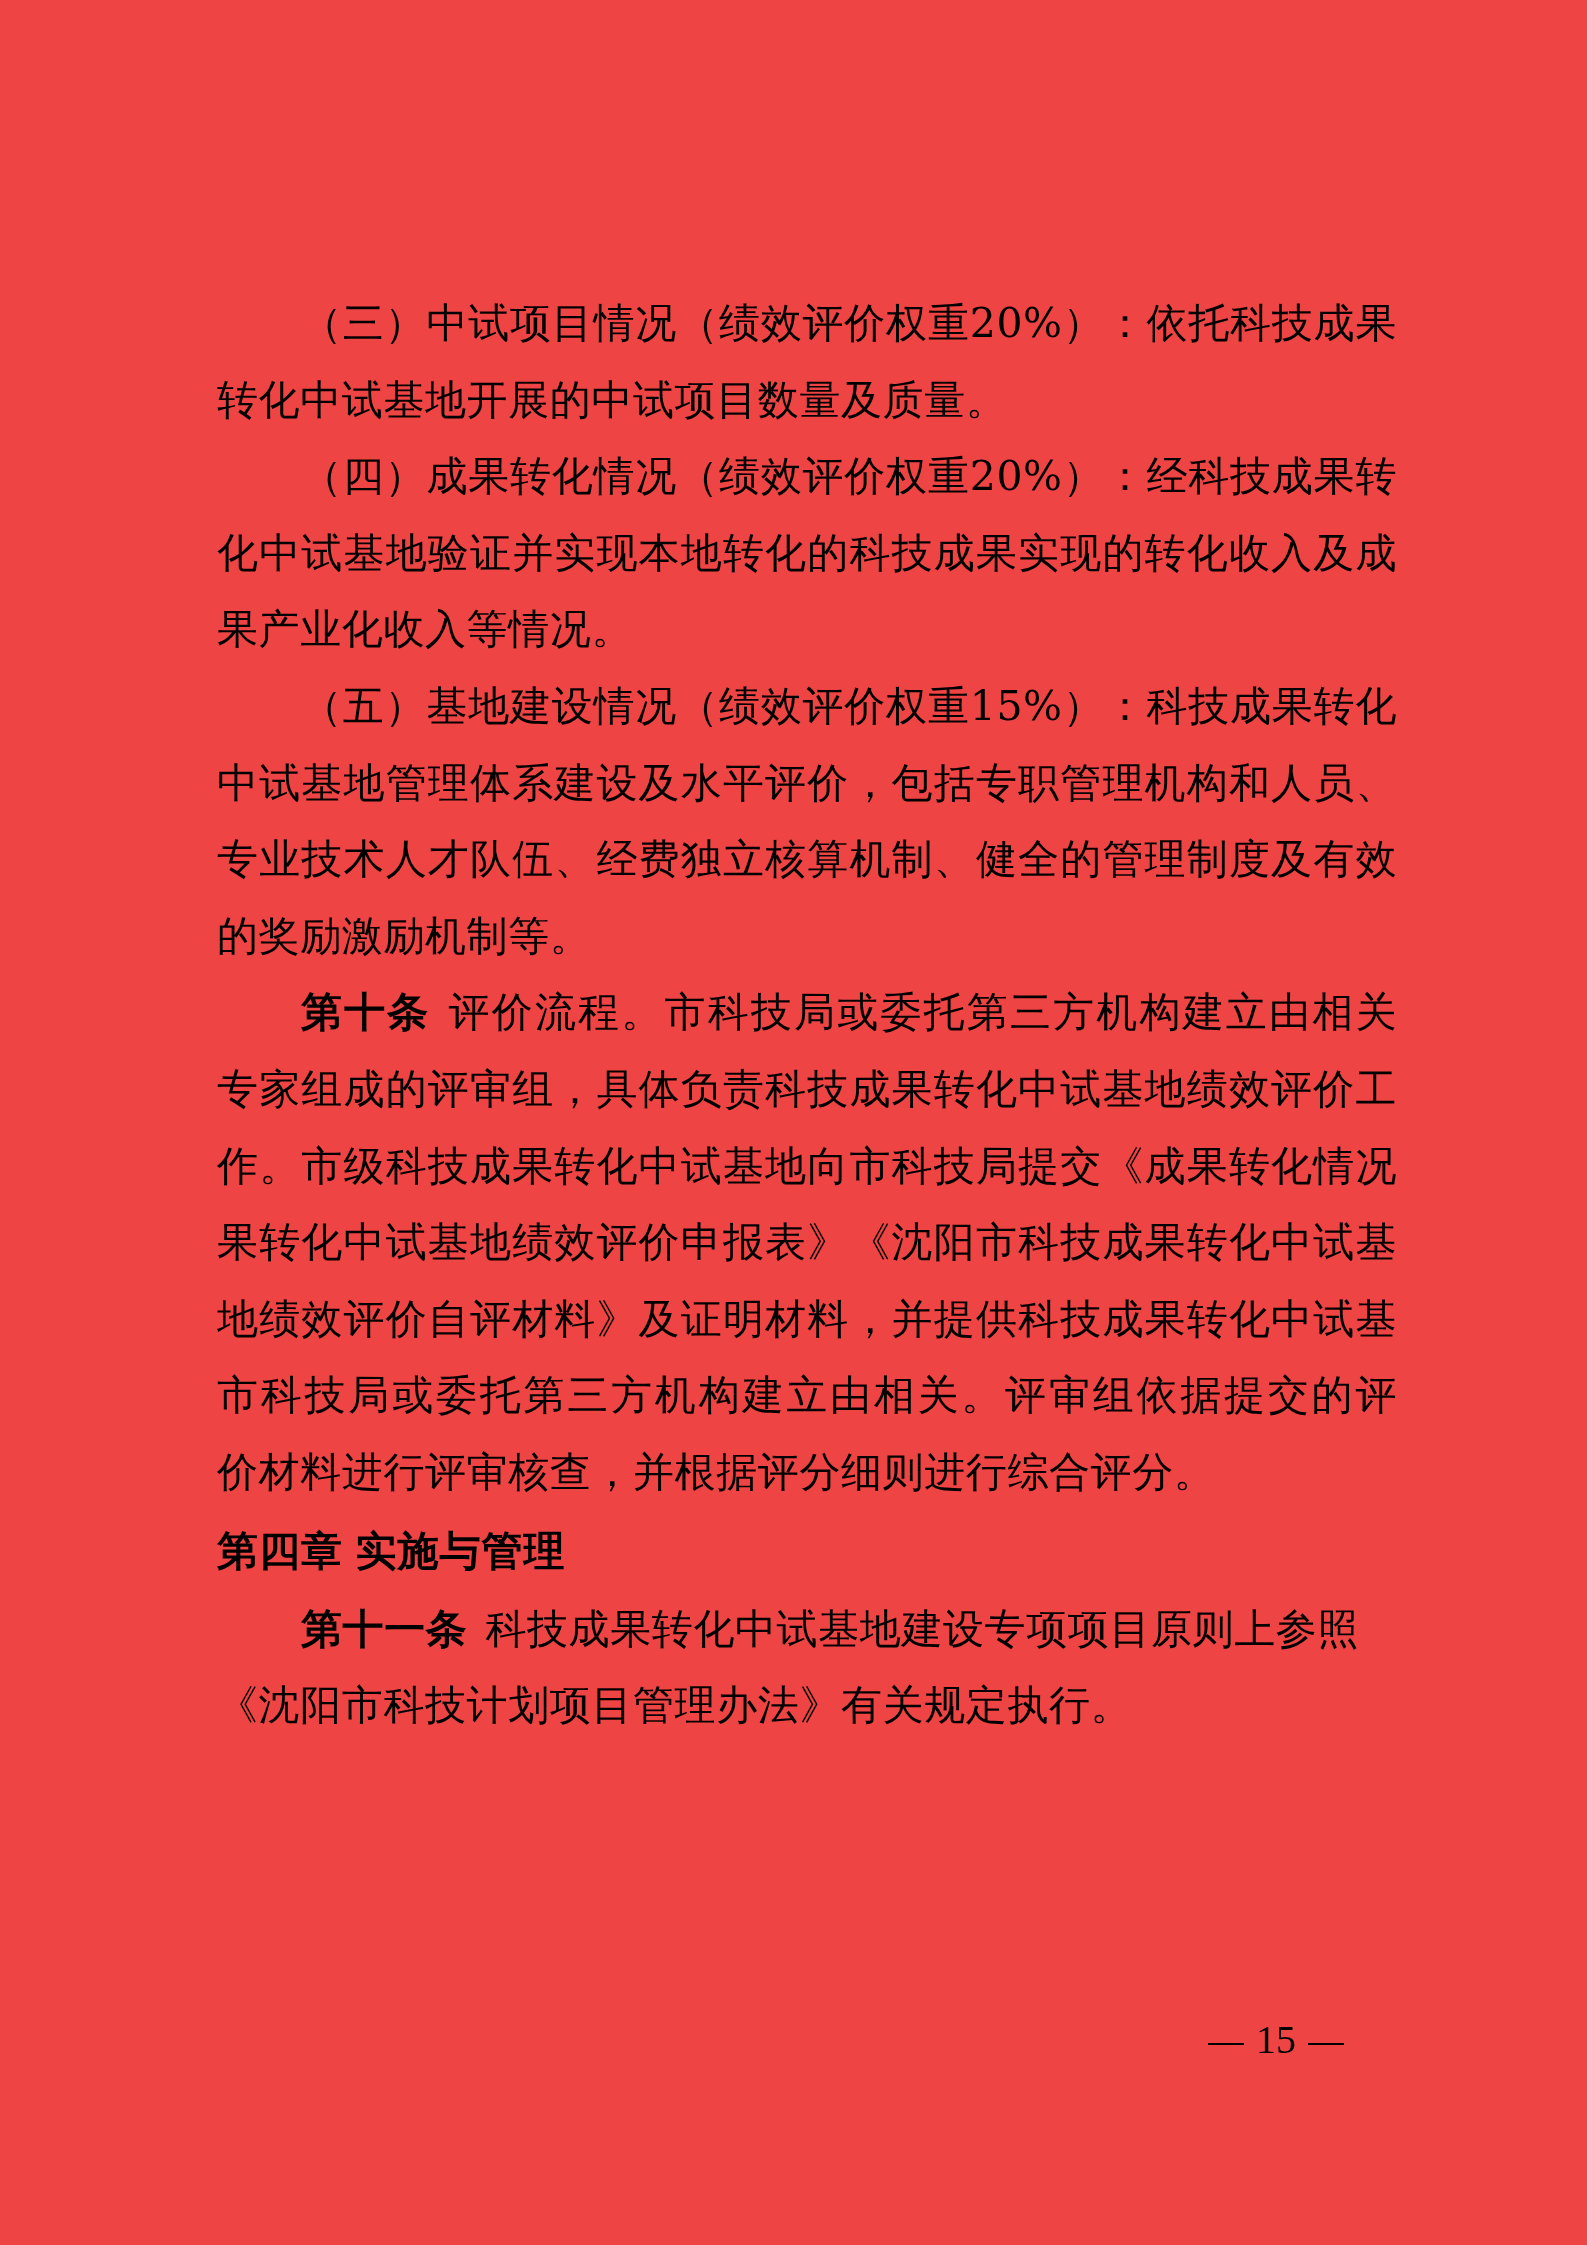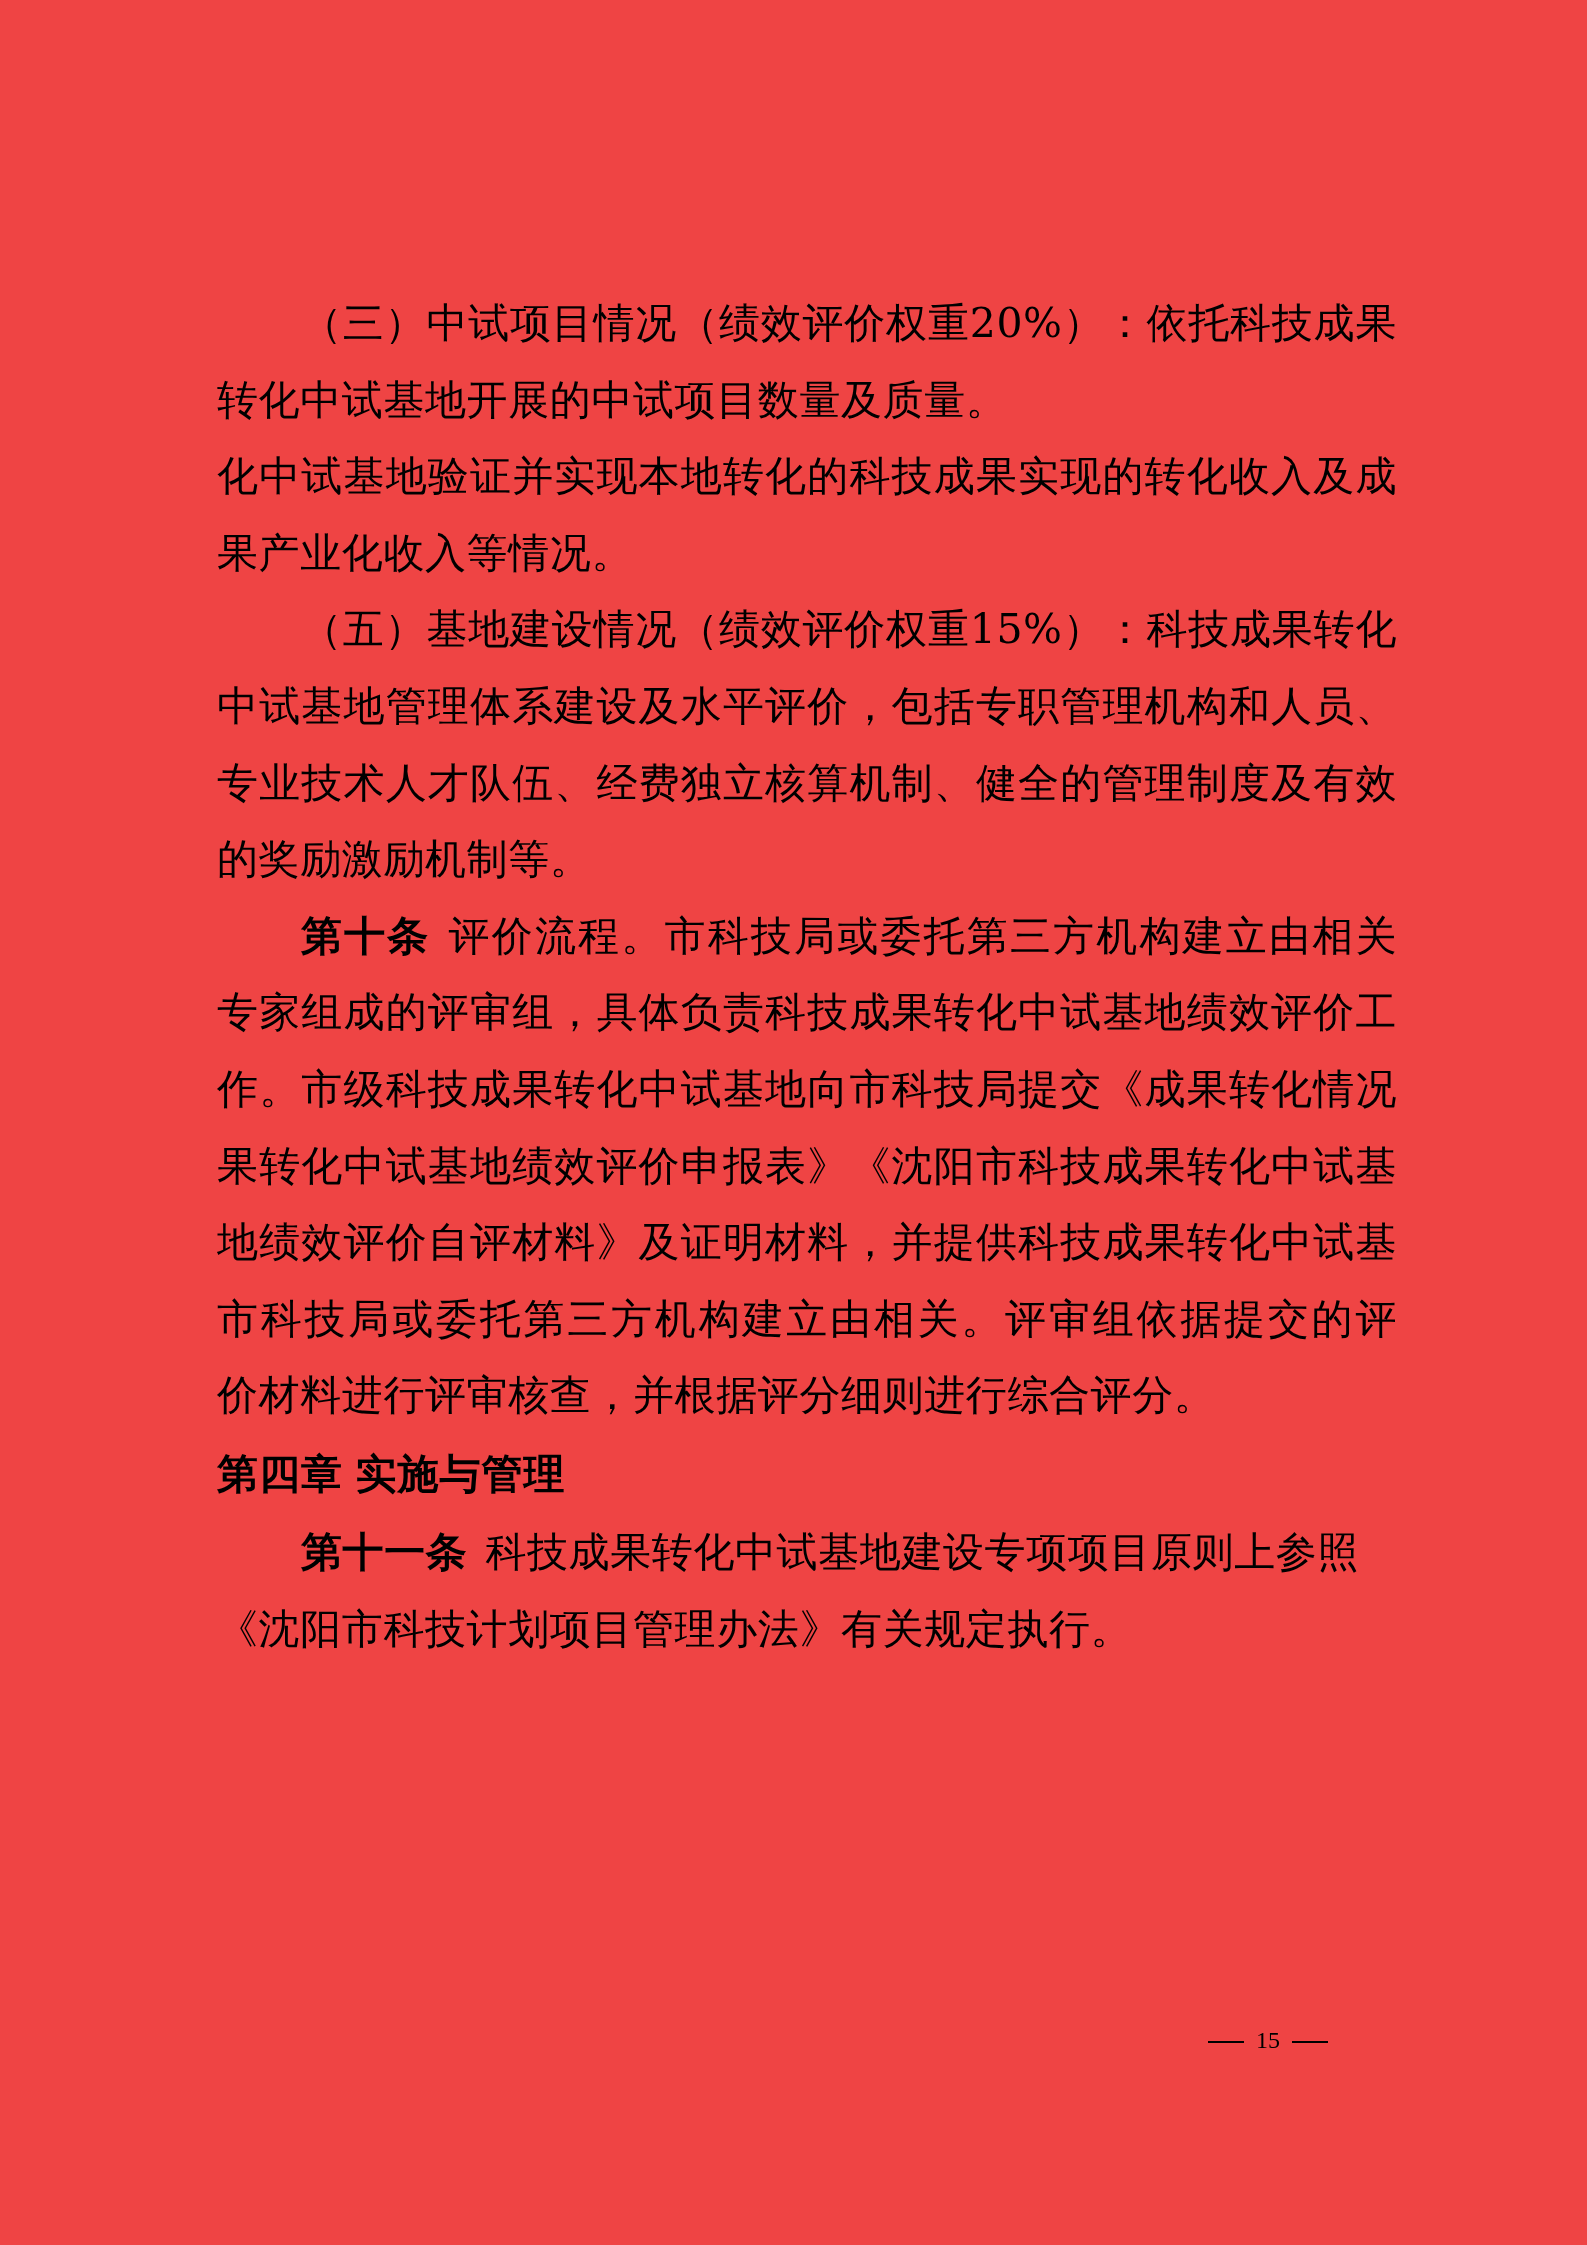--- a/index.html
+++ b/index.html
@@ -54,21 +54,21 @@
       font-family: Liberation Sans, sans-serif;
       font-weight: bold;
       font-size: 41px;
       letter-spacing: 1px;
     }
     .page-number {
       position: absolute;
       left: 1196px;
       top: 2016px;
       font-family: "Liberation Serif", "DejaVu Serif", serif;
-      font-size: 24px;
+      font-size: 40px;
       line-height: 48px;
       white-space: nowrap;
     }
     .page-number .dash {
       display: inline-block;
       width: 36px;
       height: 2px;
       background: #000;
       vertical-align: middle;
       margin: 0 12px;
@@ -79,20 +79,21 @@
 
 <div class="page">
   <div class="body-text">
 
     <div>
       <span class="line justify indent">（三）中试项目情况（绩效评价权重20%）：依托科技成果</span>
       <span class="line">转化中试基地开展的中试项目数量及质量。</span>
     </div>
 
     <div>
+      <span class="line justify indent">（四）成果转化情况（绩效评价权重20%）：经科技成果转</span>
       <span class="line justify">化中试基地验证并实现本地转化的科技成果实现的转化收入及成</span>
       <span class="line">果产业化收入等情况。</span>
     </div>
 
     <div>
       <span class="line justify indent">（五）基地建设情况（绩效评价权重15%）：科技成果转化</span>
       <span class="line justify">中试基地管理体系建设及水平评价，包括专职管理机构和人员、</span>
       <span class="line justify">专业技术人才队伍、经费独立核算机制、健全的管理制度及有效</span>
       <span class="line">的奖励激励机制等。</span>
     </div>

